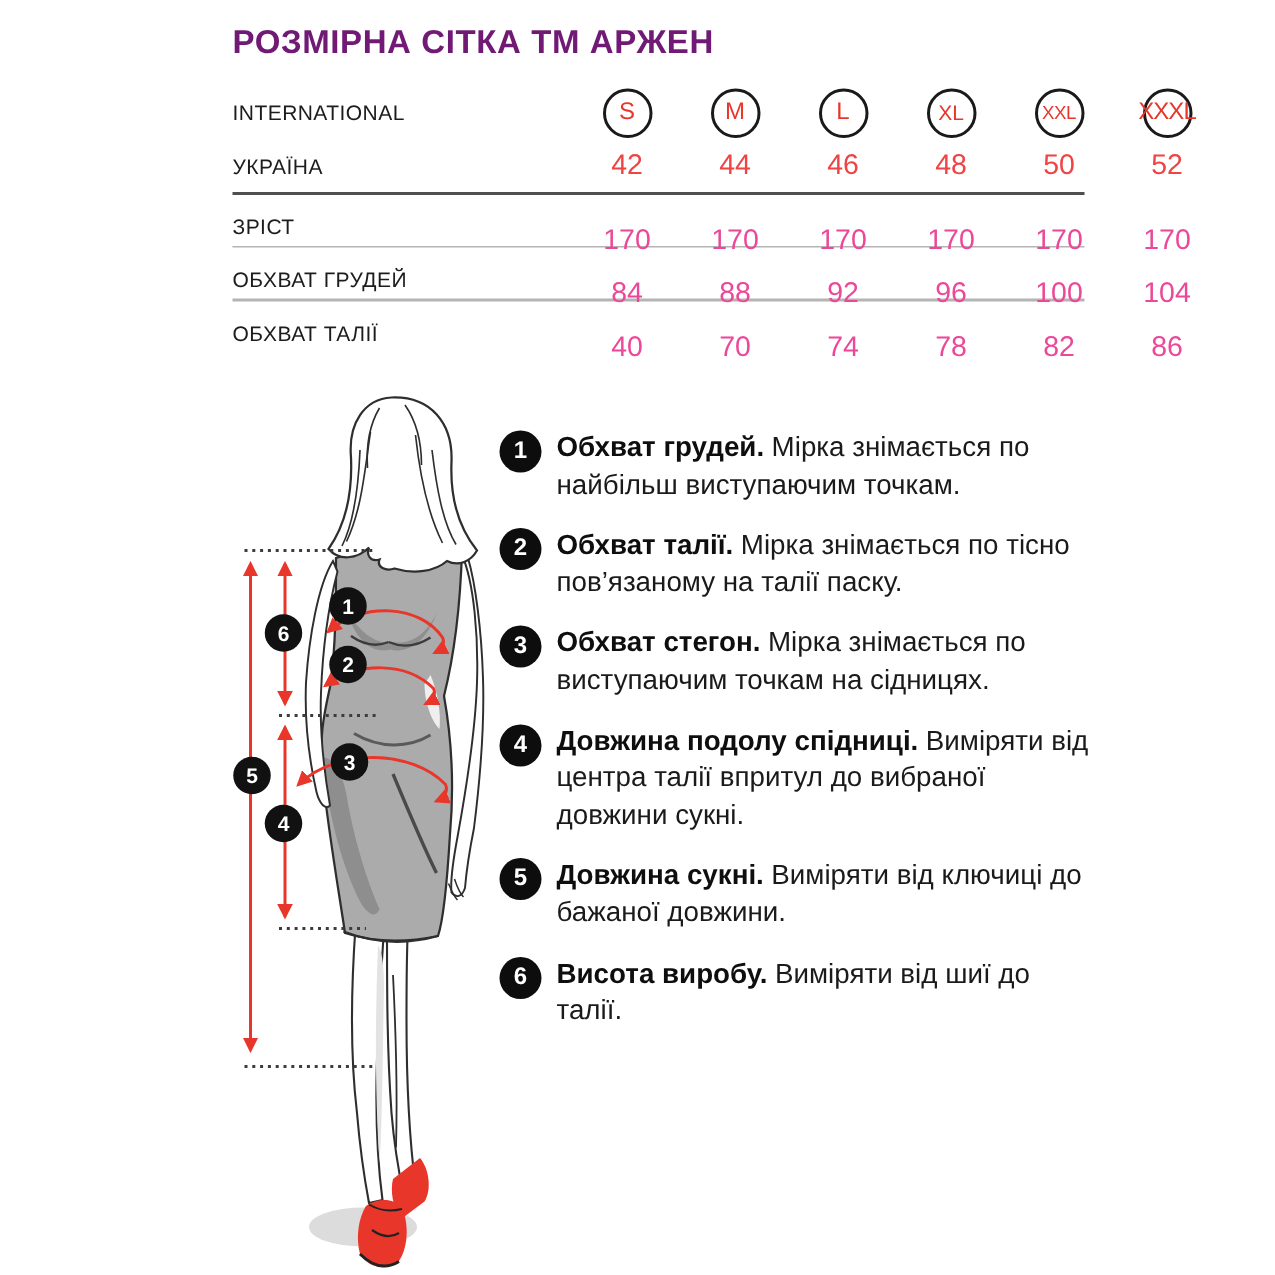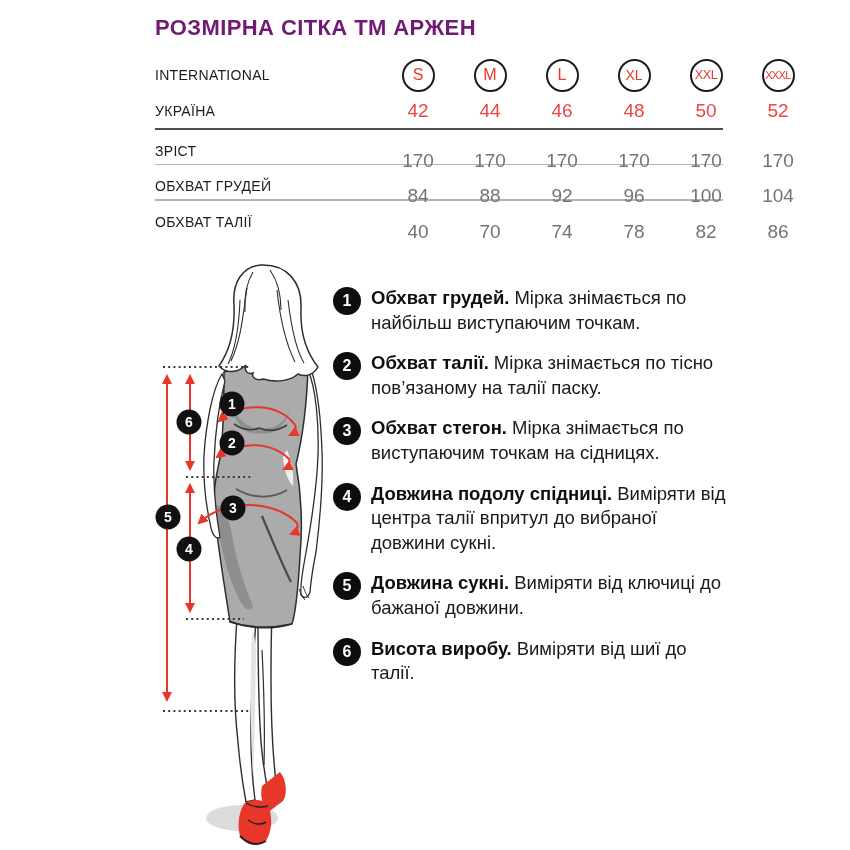--- a/index.html
+++ b/index.html
@@ -25,23 +25,23 @@
   .t-row-data { height:34px; }
   .t-label { font-size:14px; letter-spacing:0.3px; color:#1c1c1c; }
   .t-cell { text-align:center; display:flex; justify-content:center; align-items:center; }
   .size-circle {
     width:33px; height:33px; border:2px solid #1a1a1a; border-radius:50%;
     display:flex; align-items:center; justify-content:center; background:#fff;
   }
   .size-letter { color:#e9362a; font-size:16px; font-weight:500; white-space:nowrap; }
   .t-row-int .t-cell:nth-child(5) .size-letter { font-size:14px; }
   .t-row-int .t-cell:nth-child(6) .size-letter { font-size:12.5px; letter-spacing:-0.3px; }
-  .t-row-int .t-cell:nth-child(7) .size-letter { font-size:11px; letter-spacing:-0.6px; }
+  .t-row-int .t-cell:nth-child(7) .size-letter { font-size:16px; letter-spacing:-0.6px; }
   .t-row-ukr .t-cell { font-size:19px; color:#ef4444; }
-  .t-row-data .t-cell { font-size:19px; color:#737373;margin-top:20px; }
+  .t-row-data .t-cell { font-size:19px; color:#ec4899;margin-top:20px; }
   .rule-dark  { border-top:2px solid #4f4f4f; }
   .rule-light { border-top:1px solid #b4b4b4; }
   
   .figure-svg { position:absolute; left:138px; top:262px; }
   
   .legend { position:absolute; left:333px; top:286px; width:398px; }
   .legend-item { display:flex; align-items:flex-start; margin-bottom:16px; }
   .legend-num {
     flex:0 0 28px; width:28px; height:28px; border-radius:50%;
     background:#0d0d0d; color:#ffffff; font-size:16px; font-weight:700;

